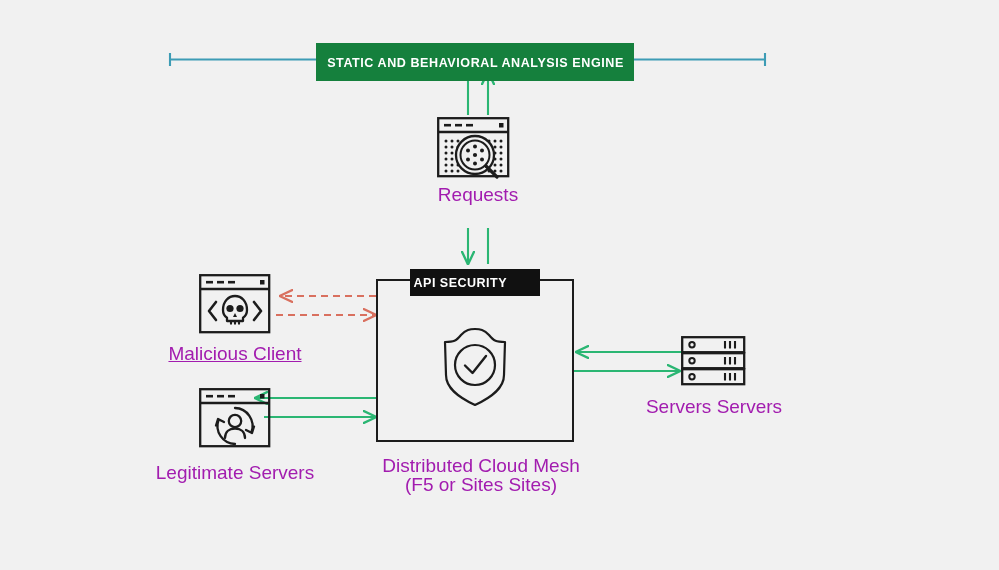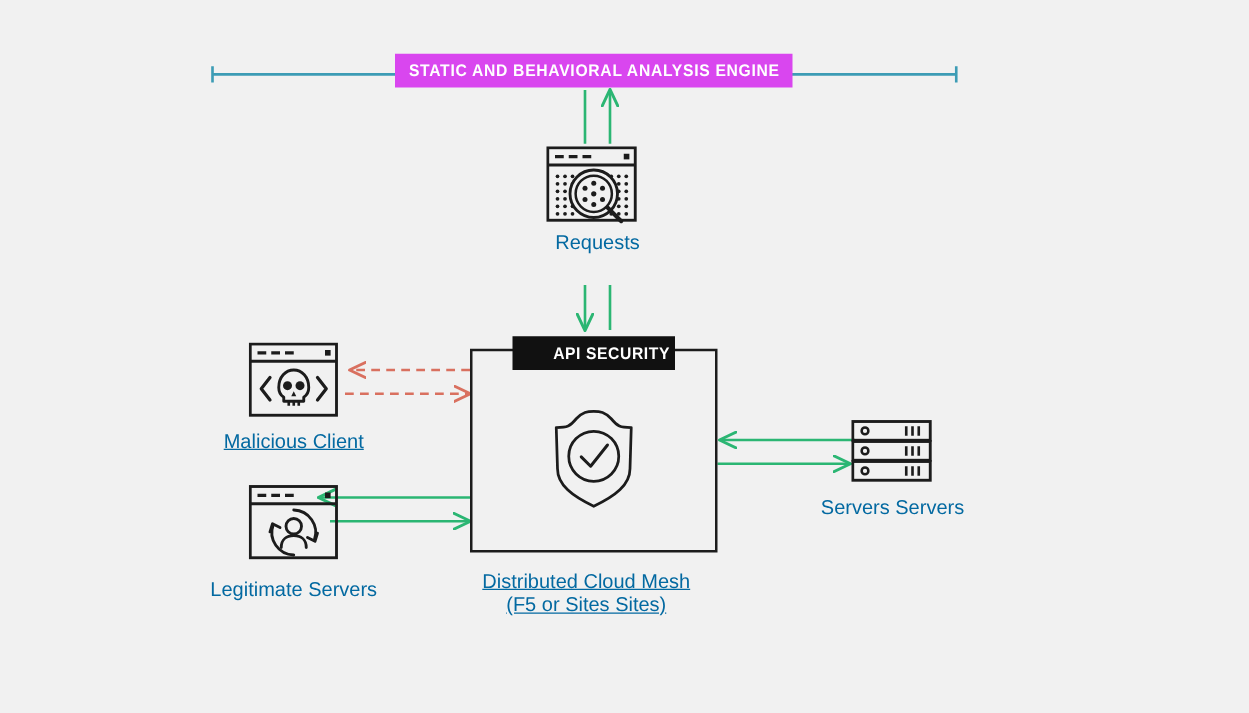--- a/index.html
+++ b/index.html
@@ -17,22 +17,22 @@
     background: #f1f1f1;
     overflow: hidden;
   }
 
   
   .engine-bar {
     position: absolute;
     left: 316px;
     top: 43px;
     width: 318px;
-    height: 27px;
-    background: #d946ef;
+    height: 38px;
+    background: #15803d;
     display: flex;
     align-items: center;
     justify-content: center;
     z-index: 5;
   }
   .engine-bar .label {
     color: #ffffff;
     font-size: 13.5px;
     font-weight: bold;
     letter-spacing: 0.6px;
@@ -44,21 +44,21 @@
   
   .api-bar {
     position: absolute;
     left: 410px;
     top: 269px;
     width: 130px;
     height: 27px;
     background: #111111;
     display: flex;
     align-items: center;
-    justify-content: flex-end;
+    justify-content: flex-start;
     z-index: 6;
   }
   .api-bar .label {
     color: #ffffff;
     font-size: 13.5px;
     font-weight: bold;
     letter-spacing: 0.5px;
     transform: scaleX(0.93);
     white-space: nowrap;
   }
@@ -84,22 +84,22 @@
     width: 999px;
     height: 570px;
     overflow: visible;
   }
   .layer.behind { z-index: 1; }
 
   
   .caption {
     position: absolute;
     text-align: center;
-    color: #0369a1;
-    font-size: 16px;
+    color: #a21caf;
+    font-size: 19px;
     line-height: 19px;
     font-family: "Liberation Sans", sans-serif;
     white-space: nowrap;
     z-index: 3;
   }
   .caption.two-line { line-height: 19px; }
 
   .icon-box { position: absolute; z-index: 3; }
 </style>
 </head>
@@ -307,21 +307,21 @@
   </div>
 
   <div class="caption" style="left:135px; top:344px; width:200px;text-decoration:underline;">
     <div>Malicious Client</div>
   </div>
 
   <div class="caption" style="left:135px; top:463px; width:200px;">
     <div>Legitimate Servers</div>
   </div>
 
-  <div class="caption two-line" style="left:349px; top:456px; width:240px;text-decoration:underline;">
+  <div class="caption two-line" style="left:361px; top:456px; width:240px;">
     <div>Distributed Cloud Mesh</div>
     <div>(F5 or Sites Sites)</div>
   </div>
 
   <div class="caption" style="left:614px; top:397px; width:200px;">
     <div>Servers Servers</div>
   </div>
 
 </div>
 

